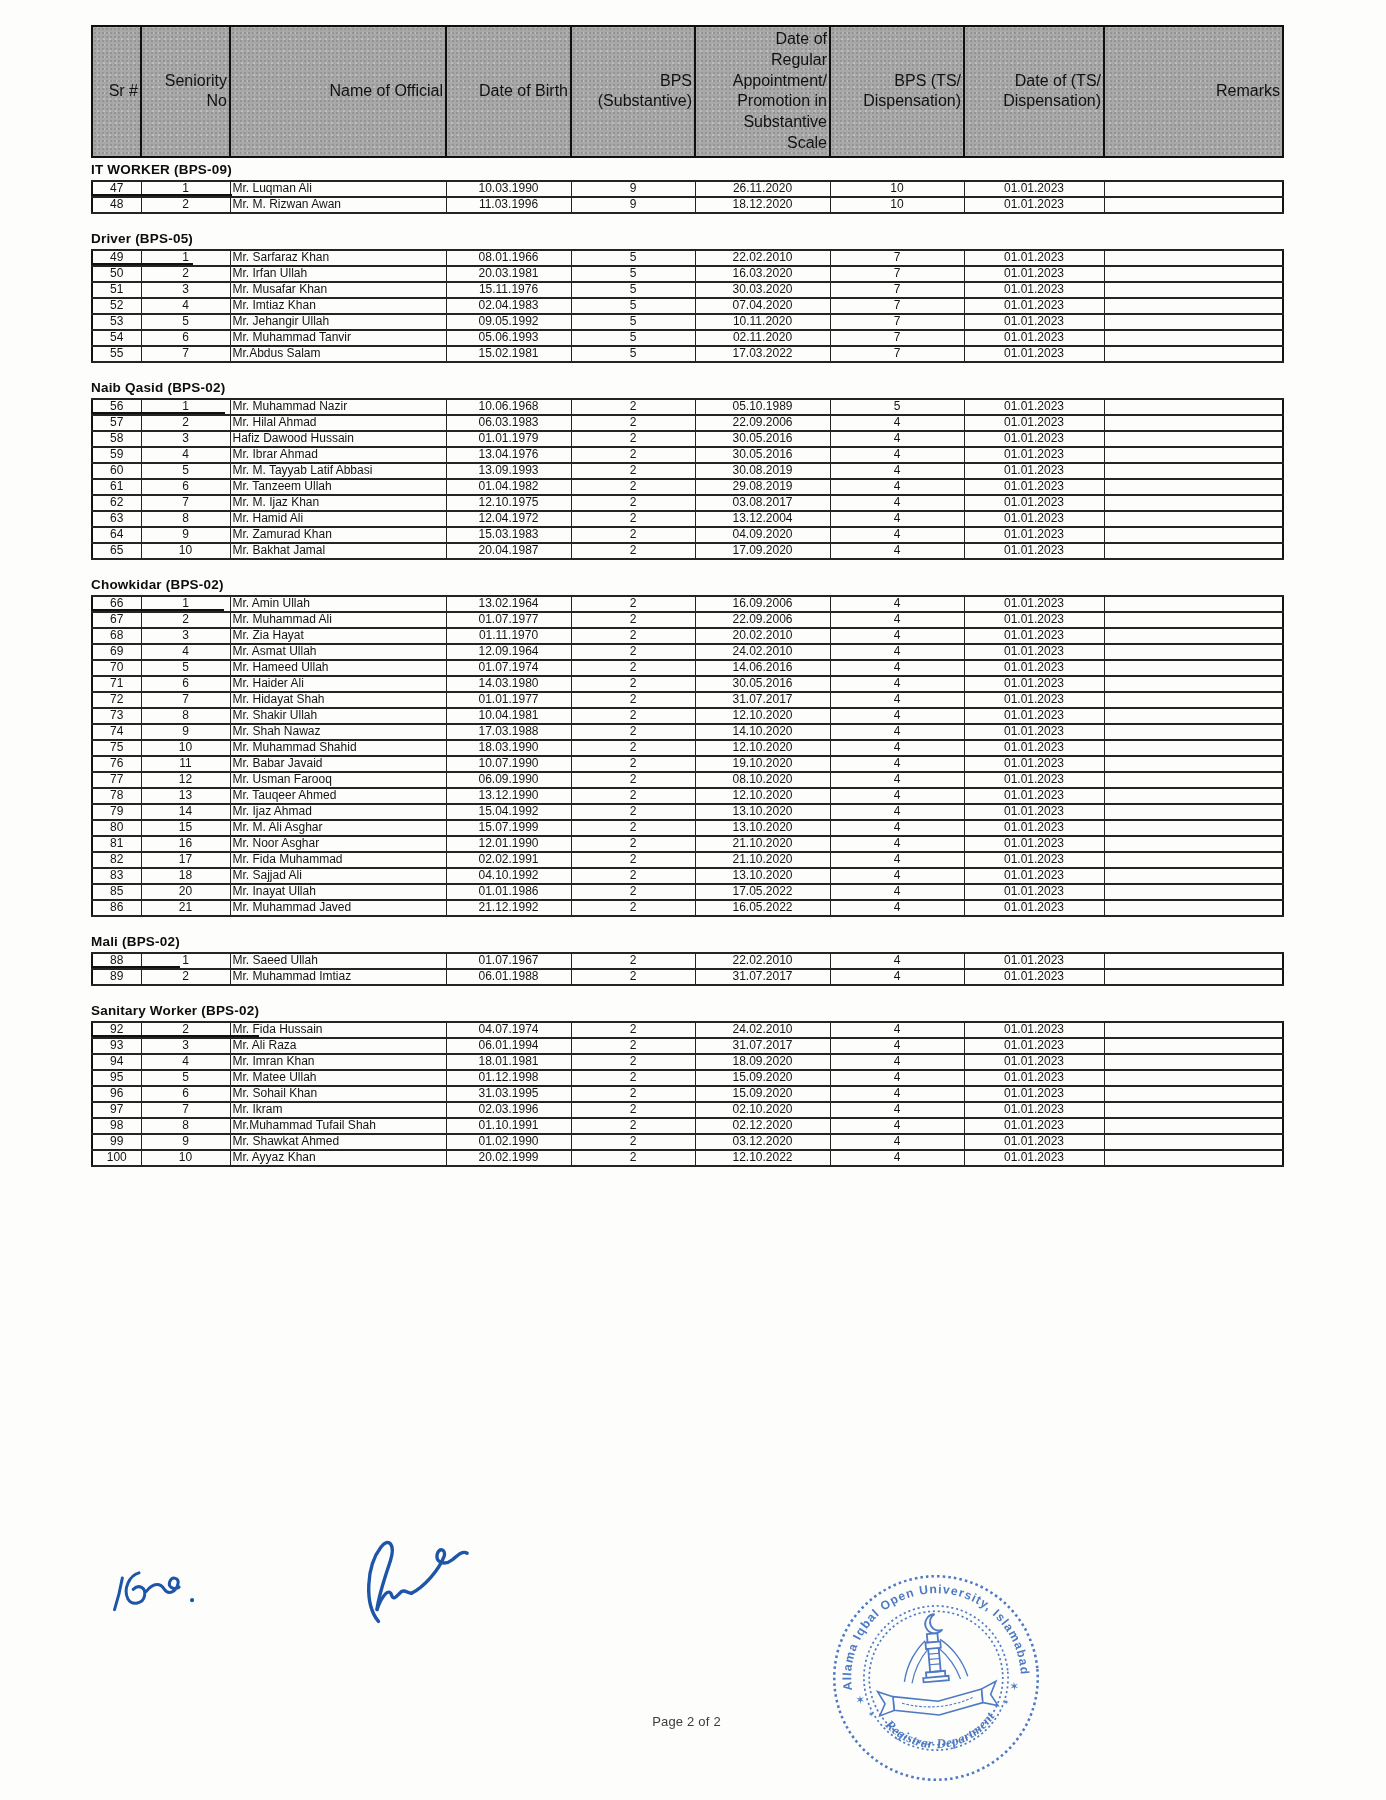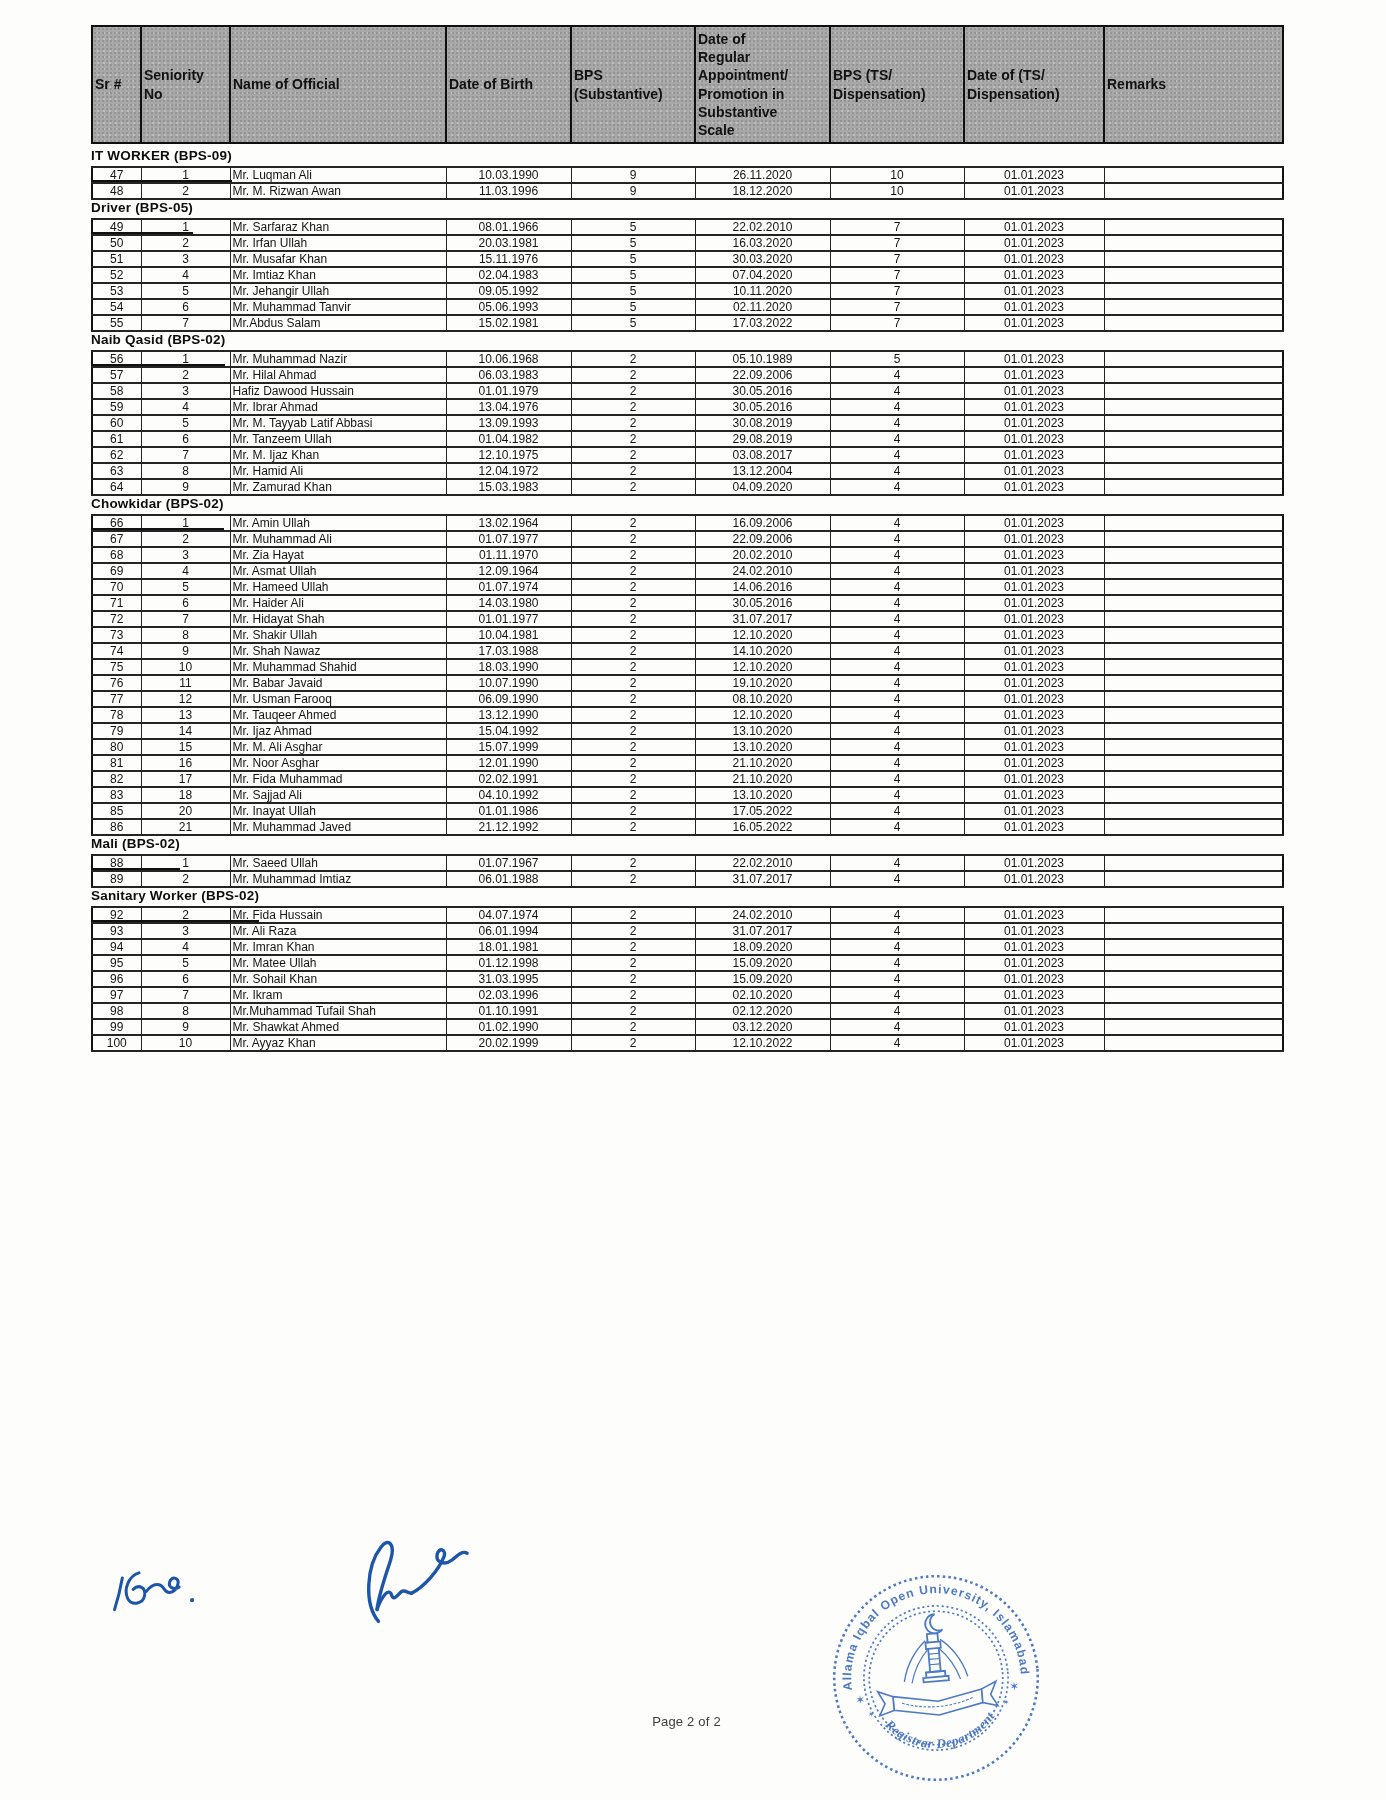--- a/index.html
+++ b/index.html
@@ -7,25 +7,25 @@
         font-family:"Liberation Sans",sans-serif;color:#171717;}
   .content{position:absolute;left:91px;top:25px;width:1191px;}
   table.tbl{border-collapse:collapse;table-layout:fixed;width:1191px;}
   
   table.hdr th{
     background-color:#a8a8a8;
     background-image:radial-gradient(#949494 1px, transparent 1.2px),
                      radial-gradient(#bdbdbd 1px, transparent 1.2px);
     background-size:4px 4px,6px 6px;background-position:0 0,2px 3px;
     border:2px solid #0f0f0f;
-    font-size:14px;font-weight:bold;text-align:left;vertical-align:middle;
+    font-size:16px;font-weight:normal;text-align:right;vertical-align:middle;
     white-space:pre-line;line-height:1.3;padding:2px;height:111px;color:#111;
   }
   
-  .section{}
+  .section{margin-top:17px;}
   .section:first-child{margin-top:4px;}
   .sec-label{font-size:13.5px;font-weight:bold;margin:0 0 3px 0;color:#0d0d0d;}
   .sec-label span{border-bottom:2px solid #111;padding-bottom:17px;letter-spacing:.2px;}
   table.sec-tbl{border:2px solid #121212;}
   table.sec-tbl td{
     border:1px solid #242424;border-top-width:2px;border-bottom-width:2px;
     height:14px;padding:0 3px;font-size:12px;line-height:1.05;
     text-align:center;vertical-align:middle;color:#141414;
   }
   table.sec-tbl td.name{text-align:left;padding-left:2px;}
@@ -322,20 +322,31 @@
                 <td>64</td>
                 <td>9</td>
                 <td class="name">Mr. Zamurad Khan</td>
                 <td>15.03.1983</td>
                 <td>2</td>
                 <td>04.09.2020</td>
                 <td>4</td>
                 <td>01.01.2023</td>
                 <td></td>
               </tr>
+              <tr>
+                <td>65</td>
+                <td>10</td>
+                <td class="name">Mr. Bakhat Jamal</td>
+                <td>20.04.1987</td>
+                <td>2</td>
+                <td>17.09.2020</td>
+                <td>4</td>
+                <td>01.01.2023</td>
+                <td></td>
+              </tr>
             </tbody>
           </table>
         </div>
         <div class="section">
           <div class="sec-label"><span>Chowkidar (BPS-02)</span></div>
           <table class="tbl sec-tbl">
             <colgroup>
               <col style="width:49px">
               <col style="width:89px">
               <col style="width:216px">

